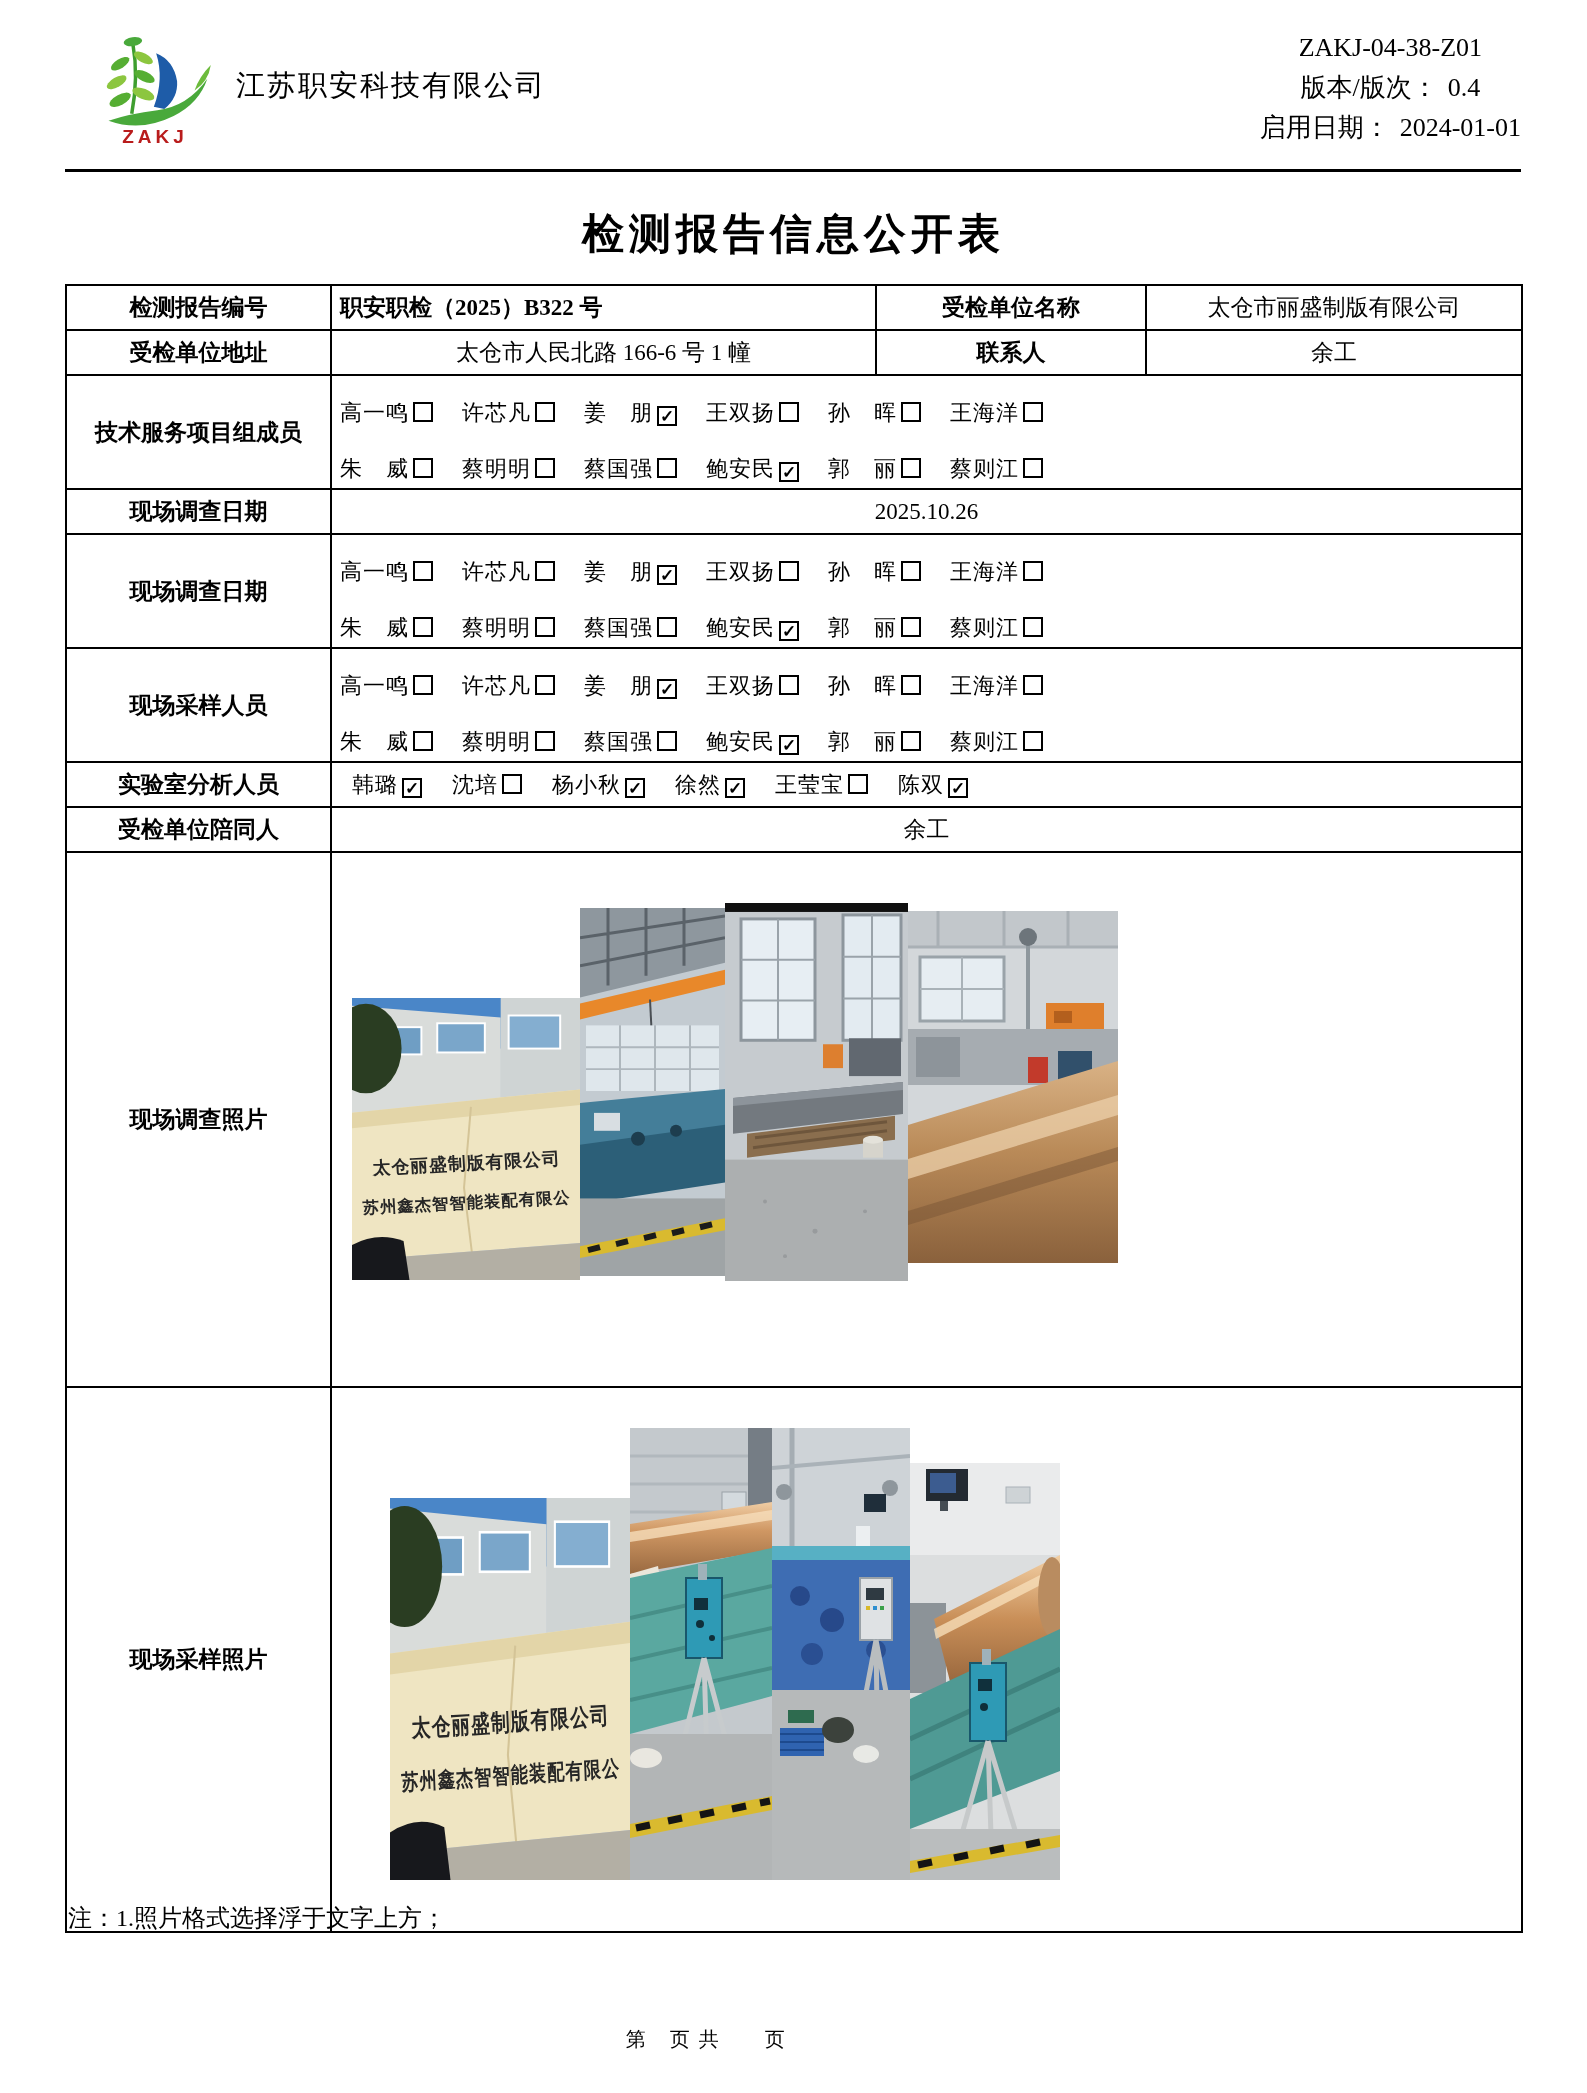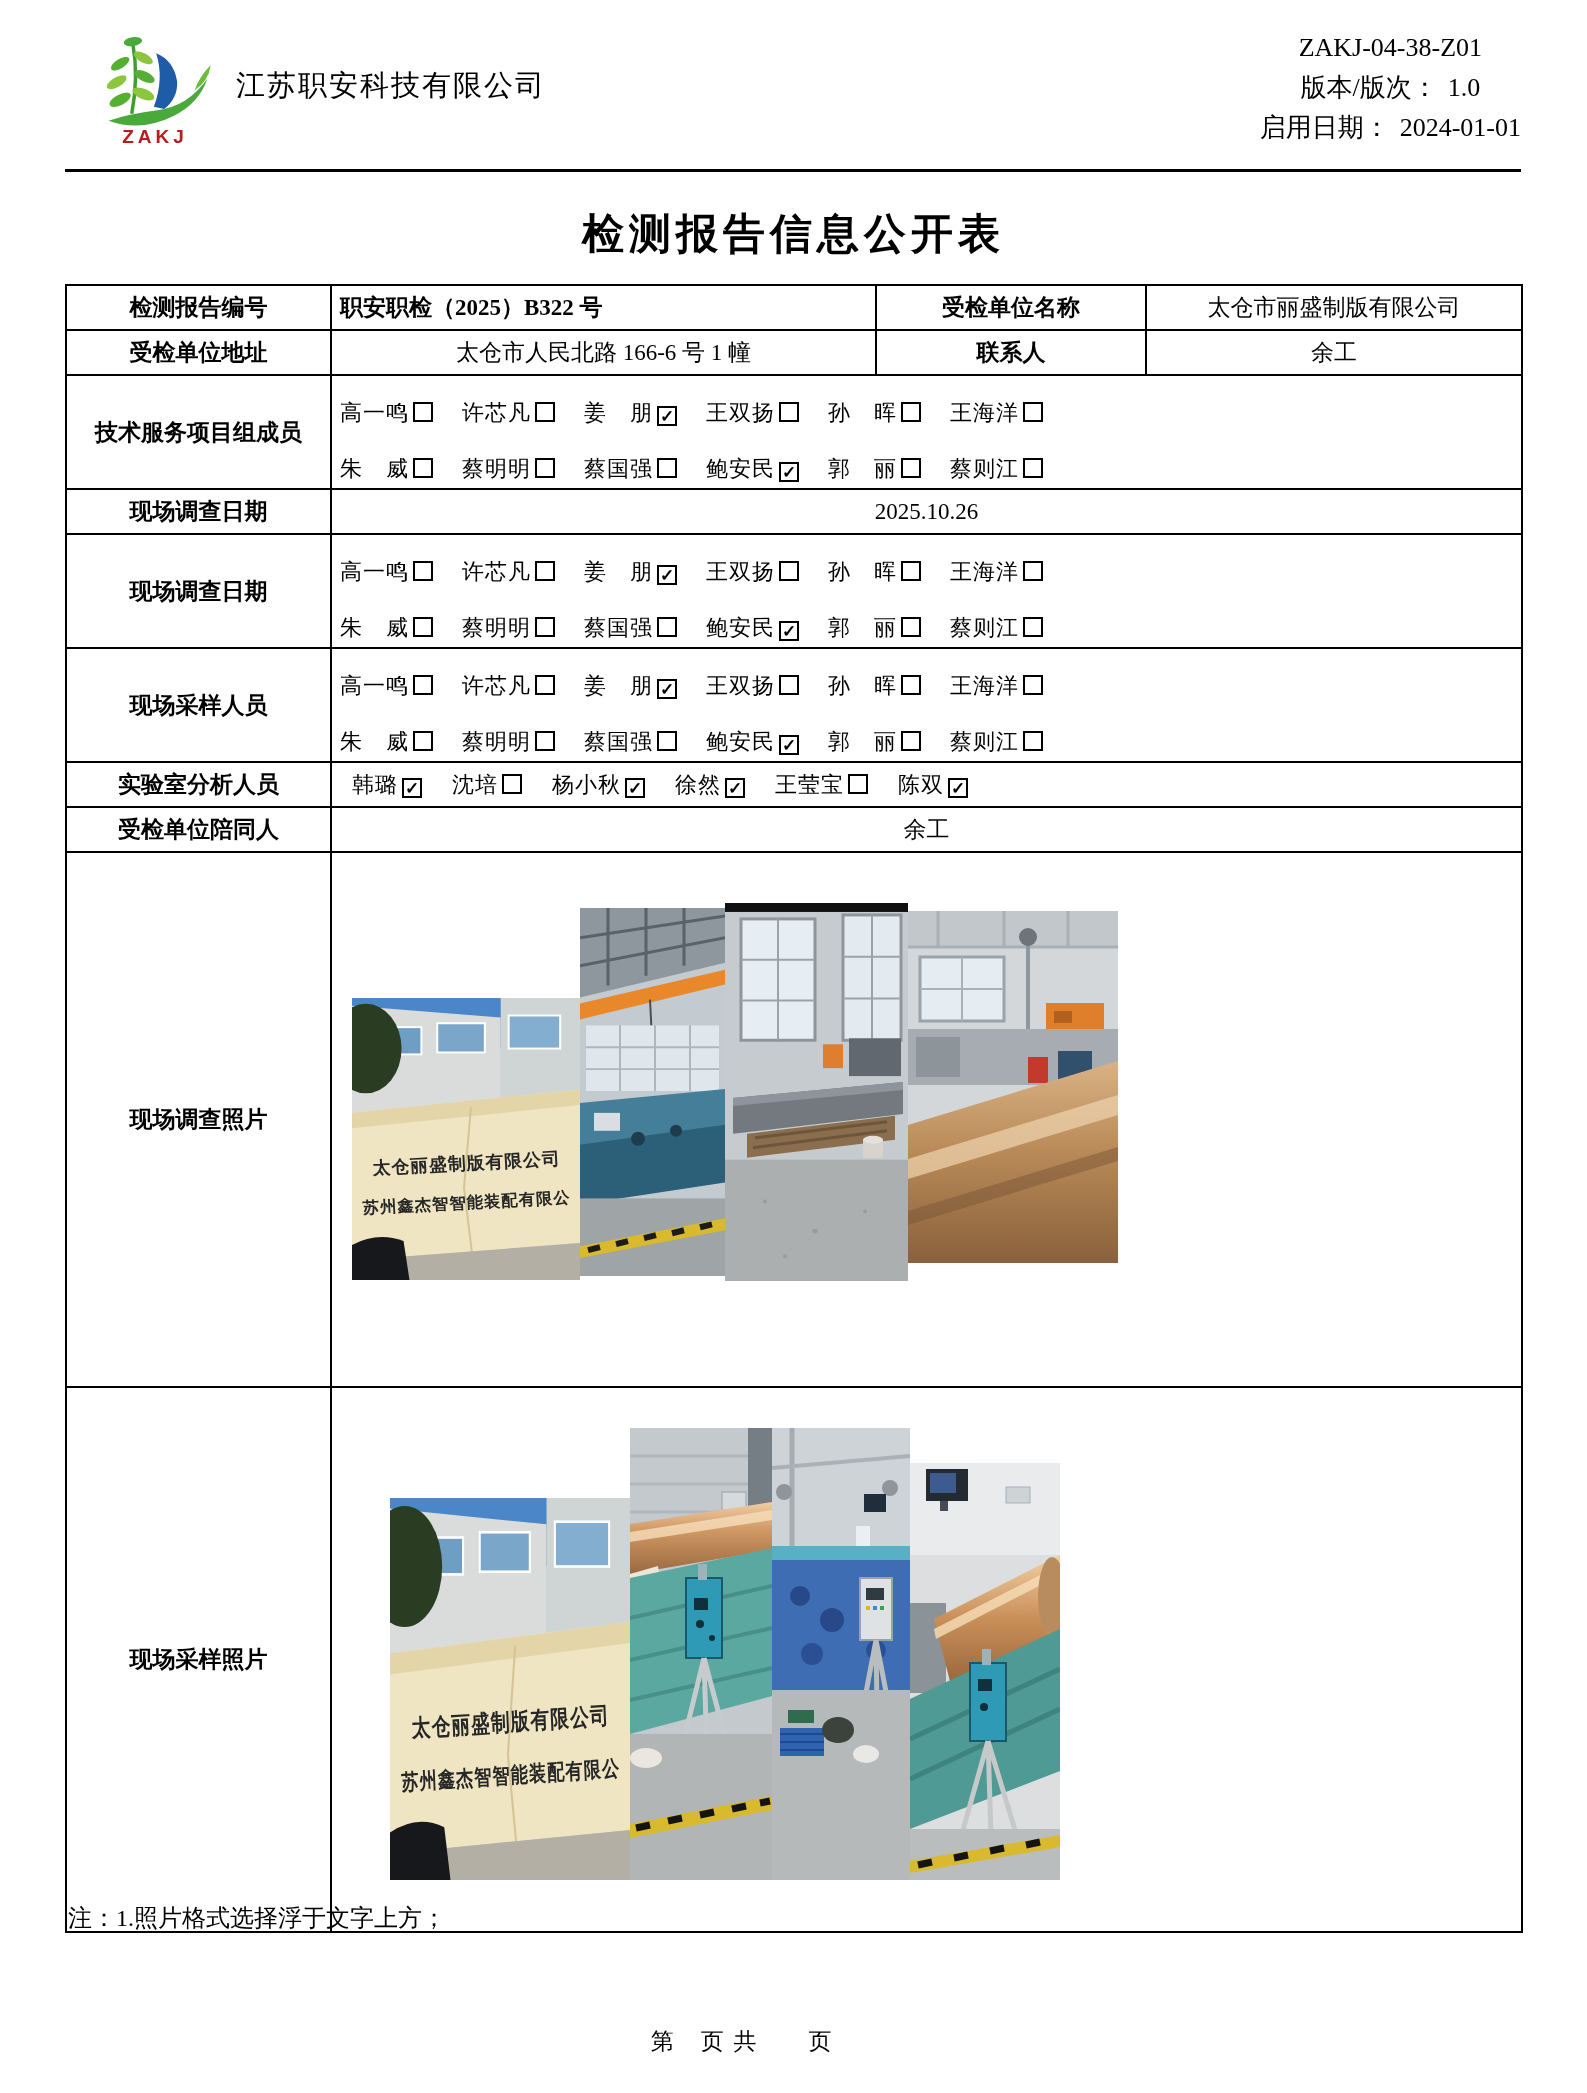--- a/index.html
+++ b/index.html
@@ -35,22 +35,22 @@
   .cbox{display:inline-flex;width:16px;height:16px;border:2.5px solid #000;margin-left:4px;
         vertical-align:-2px;align-items:center;justify-content:center;
         font-size:17px;font-weight:bold;line-height:1;}
   
   .photo-cell{position:relative;padding:0;}
   .photo{position:absolute;margin:0;padding:0;}
   .photo svg{width:100%;height:100%;display:block;}
   .wall-text{font-family:"Liberation Serif","DejaVu Serif",serif;font-weight:bold;fill:#262626;}
   
   .note{position:absolute;left:68px;top:1902px;font-size:24px;}
-  .page-footer{position:absolute;left:0;top:2026px;width:89%;text-align:center;font-size:23px;
-               letter-spacing:2px;padding-left:36px;}
+  .page-footer{position:absolute;left:0;top:2026px;width:89%;text-align:center;font-size:20px;
+               letter-spacing:2px;}
 </style>
 </head>
 <body>
 
 <div class="page">
 
   <div class="logo">
     <svg viewBox="0 0 100 86" aria-hidden="true">
       <path d="M10 78 Q38 88 66 74 Q88 63 95 42 Q78 66 52 69 Q28 72 10 78 Z" fill="#49A93B"></path>
       <path d="M84 52 Q96 44 98 30 Q88 40 84 52 Z" fill="#6CBB3C"></path>
@@ -64,21 +64,21 @@
       <ellipse cx="40" cy="24" rx="9" ry="4" fill="#8CC63F" transform="rotate(28 40 24)"></ellipse>
       <ellipse cx="31" cy="10" rx="8" ry="3.8" fill="#49A93B" transform="rotate(-8 31 10)"></ellipse>
     </svg>
     <div class="logo-text">ZAKJ</div>
   </div>
 
   <div class="company-name">江苏职安科技有限公司</div>
 
   <div class="doc-meta">
     <div>ZAKJ-04-38-Z01</div>
-    <div><span>版本/版次：</span><span class="v">1.0</span></div>
+    <div><span>版本/版次：</span><span class="v">0.4</span></div>
     <div><span>启用日期：</span><span class="v">2024-01-01</span></div>
   </div>
 
   <div class="header-rule"></div>
 
   <h1 class="doc-title">检测报告信息公开表</h1>
 
   <table class="form-table">
     <colgroup>
         <col style="width:265px">

